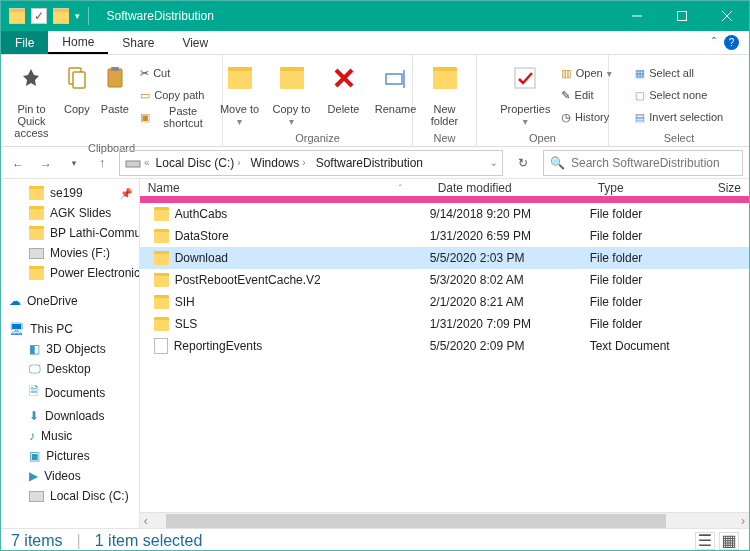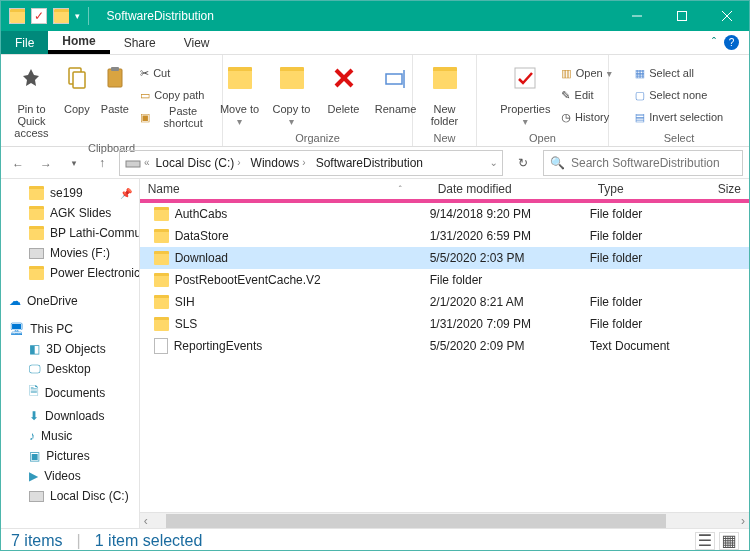--- a/index.html
+++ b/index.html
@@ -6,21 +6,21 @@
   body { width: 750px; height: 551px; background: #fff; overflow: hidden; font-size: 12px; color: #222; border:1px solid #4db6ac;}
   .titlebar { height: 30px; background: #00a88f; display: flex; align-items: center; color: #fff; }
   .titlebar .qat { display:flex; gap:6px; align-items:center; padding:0 8px;}
   .titlebar .qat .sq{width:16px;height:16px;display:flex;align-items:center;justify-content:center;background:#fff;border:1px solid #ccc;}
   .titlebar .title { margin-left: 18px; font-size: 12px; font-weight:400;}
   .titlebar .winbtns { margin-left: auto; display: flex; }
   .titlebar .winbtns div { width: 45px; height: 30px; display: flex; align-items: center; justify-content: center; color:#fff;}
   .menubar { height: 24px; display:flex; align-items:stretch; border-bottom:1px solid #e1e1e1; background:#fff;}
   .menubar .filetab{background:#00897b;color:#fff;padding:0 14px;display:flex;align-items:center;font-size:12px;}
   .menubar .tab{padding:0 14px;display:flex;align-items:center;font-size:12px;color:#333;}
-  .menubar .tab.active{border-bottom:4px solid #000000;font-weight:bold;}
+  .menubar .tab.active{border-bottom:2px solid #000000;}
   .menubar .right{margin-left:auto;display:flex;align-items:center;gap:8px;padding-right:10px;}
   .ribbon { height: 92px; border-bottom:1px solid #ddd; display:flex; background:#fff; }
   .rgroup{display:flex;flex-direction:column;align-items:center;border-right:1px solid #e6e6e6;padding:2px 6px 0;}
   .rgroup .body{flex:1;display:flex;align-items:flex-start;gap:4px;padding-top:4px;}
   .rgroup .label{font-size:11px;color:#666;padding:1px 0 2px;}
   .rbtn{display:flex;flex-direction:column;align-items:center;justify-content:flex-start;width:48px;padding:2px;color:#444;font-size:11px;text-align:center;gap:10px;}
   .rbtn.small{width:auto;flex-direction:row;gap:4px;height:20px;align-items:center;padding:0 4px;font-size:11px;}
   .ico{width:18px;height:18px;display:inline-flex;align-items:center;justify-content:center;}
   .bigico{width:30px;height:30px;display:inline-flex;align-items:center;justify-content:center;}
   .folder-ico::before{content:"";display:block;width:24px;height:18px;background:#ffd869;border-radius:1px;border-top:4px solid #f5c542;}
@@ -32,21 +32,21 @@
   .chev{color:#888;font-size:10px;}
   .refresh{width:28px;height:26px;display:flex;align-items:center;justify-content:center;color:#555;}
   .searchbox{width:200px;height:26px;border:1px solid #ccc;display:flex;align-items:center;padding:0 6px;color:#888;gap:6px;}
   .searchbox input{border:none;outline:none;font-size:12px;flex:1;color:#8b5cf6;}
   .main{display:flex;height:calc(551px - 30px - 24px - 92px - 32px - 24px);}
   .nav{width:160px;border-right:1px solid #e4e4e4;overflow:hidden;padding:4px 0;background:#fff;}
   .nav .item{display:flex;align-items:center;gap:6px;padding:3px 6px 3px 28px;font-size:12px;color:#222;white-space:nowrap;overflow:hidden;text-overflow:ellipsis;}
   .nav .item.root{padding-left:8px;font-weight:400;}
   .nav .spacer{height:8px;}
   .files{flex:1;display:flex;flex-direction:column;}
-  .cols{display:flex;border-bottom:4px solid #ec4899;color:#3a3a3a;font-size:12px;height:24px;align-items:center;}
+  .cols{display:flex;border-bottom:7px solid #ec4899;color:#3a3a3a;font-size:12px;height:24px;align-items:center;}
   .cols div{padding:0 8px;}
   .c-name{flex:0 0 290px;display:flex;align-items:center;gap:6px;}
   .c-date{flex:0 0 160px;}
   .c-type{flex:0 0 120px;}
   .c-size{flex:1;text-align:right;padding-right:10px;}
   .row{display:flex;height:22px;align-items:center;font-size:12px;}
   .row.selected{background:#cde8ff;}
   .row .c-name{display:flex;align-items:center;gap:6px;}
   .hscroll{height:16px;background:#f0f0f0;border-top:1px solid #e3e3e3;display:flex;align-items:center;}
   .hscroll .track{flex:1;height:14px;background:#f0f0f0;position:relative;margin:0 14px;}
@@ -387,20 +387,21 @@
           </div>
           <div class="c-date">5/5/2020 2:03 PM</div>
           <div class="c-type">File folder</div>
           <div class="c-size"></div>
         </div>
         <div class="row">
           <div class="c-name" style="padding-left:14px;">
             <span class="folder-ico-sm"></span>
             <span>PostRebootEventCache.V2</span>
           </div>
+          <div class="c-date">5/3/2020 8:02 AM</div>
           <div class="c-type">File folder</div>
           <div class="c-size"></div>
         </div>
         <div class="row">
           <div class="c-name" style="padding-left:14px;">
             <span class="folder-ico-sm"></span>
             <span>SIH</span>
           </div>
           <div class="c-date">2/1/2020 8:21 AM</div>
           <div class="c-type">File folder</div>

